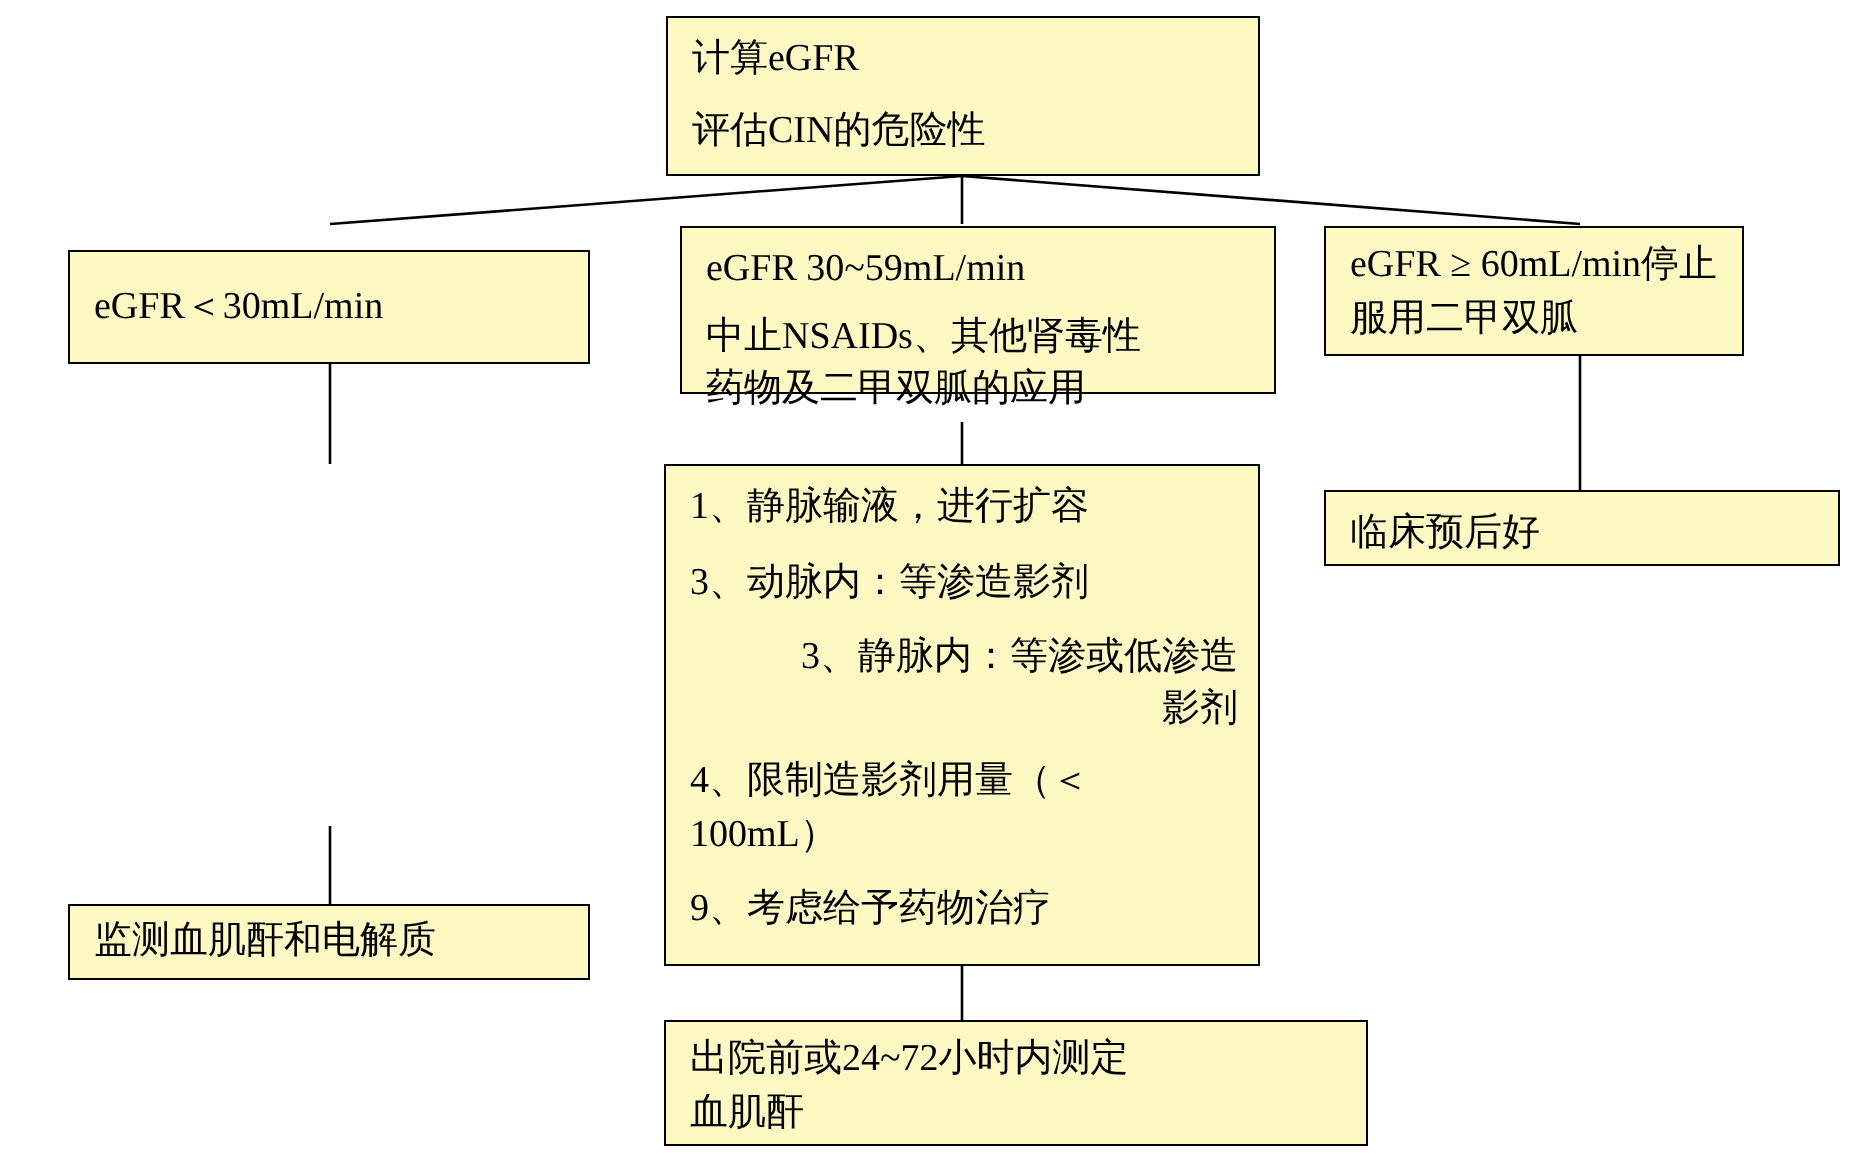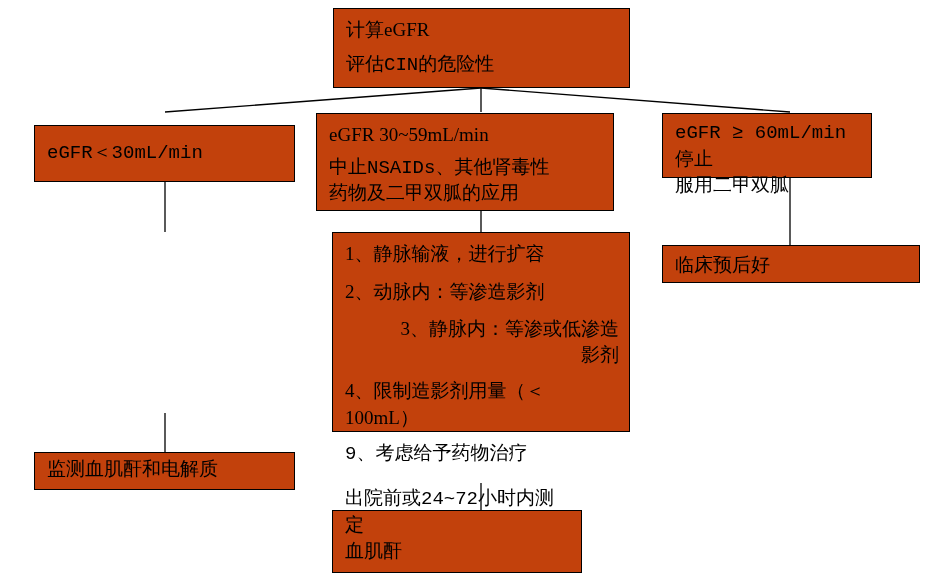--- a/index.html
+++ b/index.html
@@ -15,33 +15,32 @@
     position: relative;
     width: 929px;
     height: 579px;
     background: #ffffff;
     overflow: hidden;
   }
   .box {
     position: absolute;
     box-sizing: border-box;
     border: 1px solid #000000;
-    background: #c2410c;
+    background: #fef9c3;
     padding: 6px 10px 6px 12px;
     font-size: 19px;
     line-height: 1.55;
     z-index: 2;
   }
   .box p {
     margin: 0 0 7px 0;
     white-space: pre-wrap;
   }
   .box p:last-child {
     margin-bottom: 0;
-    font-family: Liberation Mono, monospace;
   }
   .list-box p {
     margin: 0 0 9px 0;
   }
   .tight p {
     margin: 0 0 1px 0;
   }
   svg.connectors {
     position: absolute;
     left: 0;
@@ -83,37 +82,37 @@
 
   <div class="box" style="left:34px; top:113px; width:261px; height:57px; display:flex; align-items:center;margin-top:12px;">
     <p>eGFR＜30mL/min</p>
   </div>
 
 
   <div class="box" style="left:34px; top:452px; width:261px; height:38px; display:flex; align-items:center;">
     <p>监测血肌酐和电解质</p>
   </div>
 
-  <div class="box" style="left:316px; top:113px; width:298px; height:98px;">
+  <div class="box" style="left:340px; top:113px; width:298px; height:84px;">
     <p>eGFR 30~59mL/min</p>
     <p style="line-height:1.35;">中止NSAIDs、其他肾毒性
 药物及二甲双胍的应用</p>
   </div>
 
-  <div class="box list-box" style="left:332px; top:232px; width:298px; height:200px;">
+  <div class="box list-box" style="left:332px; top:232px; width:298px; height:251px;">
     <p>1、静脉输液，进行扩容</p>
-    <p>2、动脉内：等渗造影剂</p>
+    <p>3、动脉内：等渗造影剂</p>
     <p style="line-height:1.4;text-align:right;">3、静脉内：等渗或低渗造
 影剂</p>
     <p style="line-height:1.4;">4、限制造影剂用量（＜
 100mL）</p>
     <p>9、考虑给予药物治疗</p>
   </div>
 
-  <div class="box tight" style="left:332px; top:510px; width:250px; height:63px; display:flex; align-items:flex-end;">
+  <div class="box tight" style="left:332px; top:510px; width:352px; height:63px; display:flex; align-items:flex-start;">
     <p style="line-height:1.4;">出院前或24~72小时内测定
 血肌酐</p>
   </div>
 
   <div class="box tight" style="left:662px; top:113px; width:210px; height:65px; display:flex; align-items:flex-start;">
     <p style="line-height:1.4;">eGFR ≥ 60mL/min停止
 服用二甲双胍</p>
   </div>
 
   <div class="box" style="left:662px; top:245px; width:258px; height:38px; display:flex; ">

